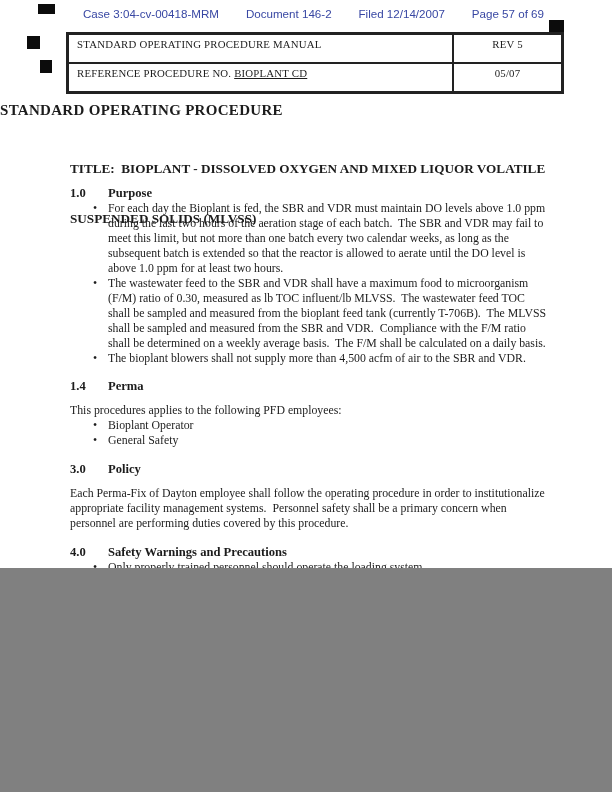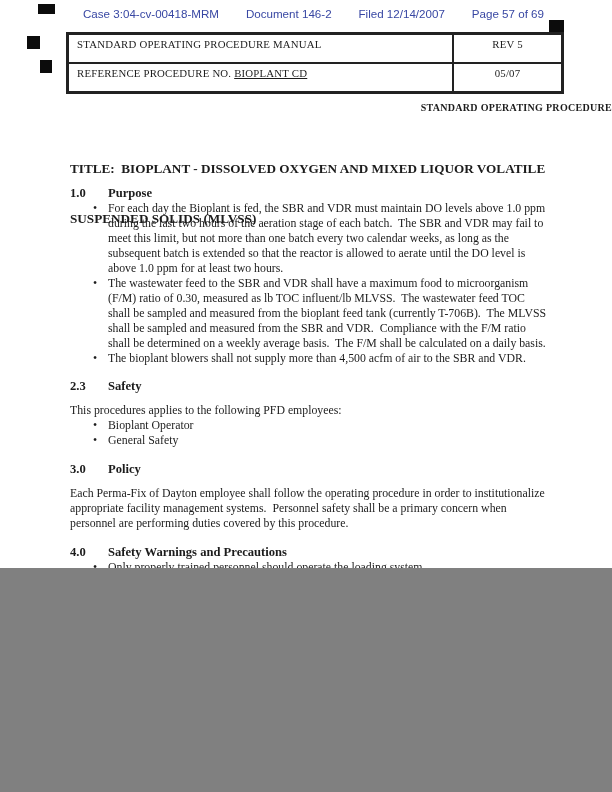--- a/index.html
+++ b/index.html
@@ -28,21 +28,21 @@
   .doc-table td{
     vertical-align:top;padding:3px 8px 0 8px;height:24px;
     font-size:10.8px;letter-spacing:0.2px;white-space:pre-wrap;
   }
   .doc-table .col-label{width:367px;}
   .doc-table .col-val{width:91px;text-align:center;}
   .u{text-decoration:underline;}
   
   .sop-heading{
     position:absolute;top:102px;left:0;width:612px;
-    text-align:right;font-weight:bold;font-size:10px;
+    text-align:left;font-weight:bold;font-size:15px;
     letter-spacing:0.3px;white-space:pre-wrap;
   }
   .title-block{
     position:absolute;top:128px;left:70px;width:486px;
     font-weight:bold;font-size:13.2px;line-height:16.5px;
     white-space:pre-wrap;
   }
   
   .content{
     position:absolute;top:186px;left:70px;width:478px;
@@ -113,21 +113,21 @@
 
   <div class="content">
 
     <h3 class="sec-h"><span class="sec-num">1.0</span><span>Purpose</span></h3>
     <ul class="blist mt9">
       <li>For each day the Bioplant is fed, the SBR and VDR must maintain DO levels above 1.0 ppm during the last two hours of the aeration stage of each batch.  The SBR and VDR may fail to meet this limit, but not more than one batch every two calendar weeks, as long as the subsequent batch is extended so that the reactor is allowed to aerate until the DO level is above 1.0 ppm for at least two hours.</li>
       <li>The wastewater feed to the SBR and VDR shall have a maximum food to microorganism (F/M) ratio of 0.30, measured as lb TOC influent/lb MLVSS.  The wastewater feed TOC shall be sampled and measured from the bioplant feed tank (currently T-706B).  The MLVSS shall be sampled and measured from the SBR and VDR.  Compliance with the F/M ratio shall be determined on a weekly average basis.  The F/M shall be calculated on a daily basis.</li>
       <li>The bioplant blowers shall not supply more than 4,500 acfm of air to the SBR and VDR.</li>
     </ul>
 
-    <h3 class="sec-h mt13"><span class="sec-num">2.3</span><span>Safety</span></h3>
+    <h3 class="sec-h mt13"><span class="sec-num">1.4</span><span>Perma</span></h3>
     <p class="para">This procedures applies to the following PFD employees:</p>
     <ul class="blist mt12">
       <li>Bioplant Operator</li>
       <li>General Safety</li>
     </ul>
 
     <h3 class="sec-h mt14"><span class="sec-num">3.0</span><span>Policy</span></h3>
     <p class="para">Each Perma-Fix of Dayton employee shall follow the operating procedure in order to institutionalize appropriate facility management systems.  Personnel safety shall be a primary concern when personnel are performing duties covered by this procedure.</p>
 
     <h3 class="sec-h mt14"><span class="sec-num">4.0</span><span>Safety Warnings and Precautions</span></h3>

